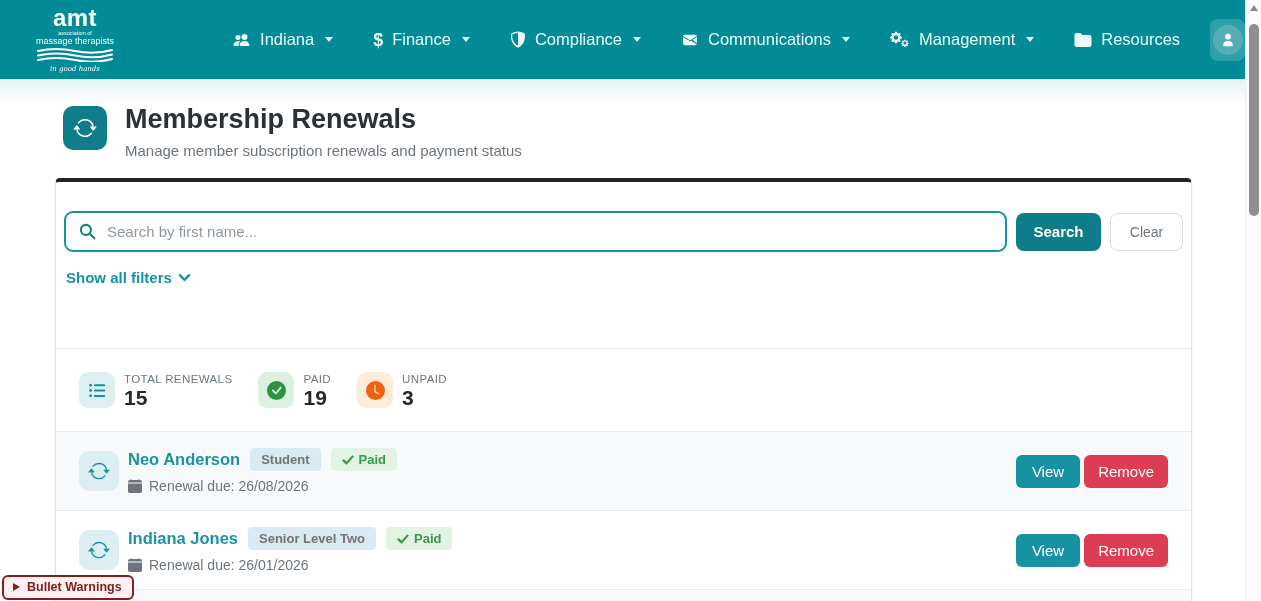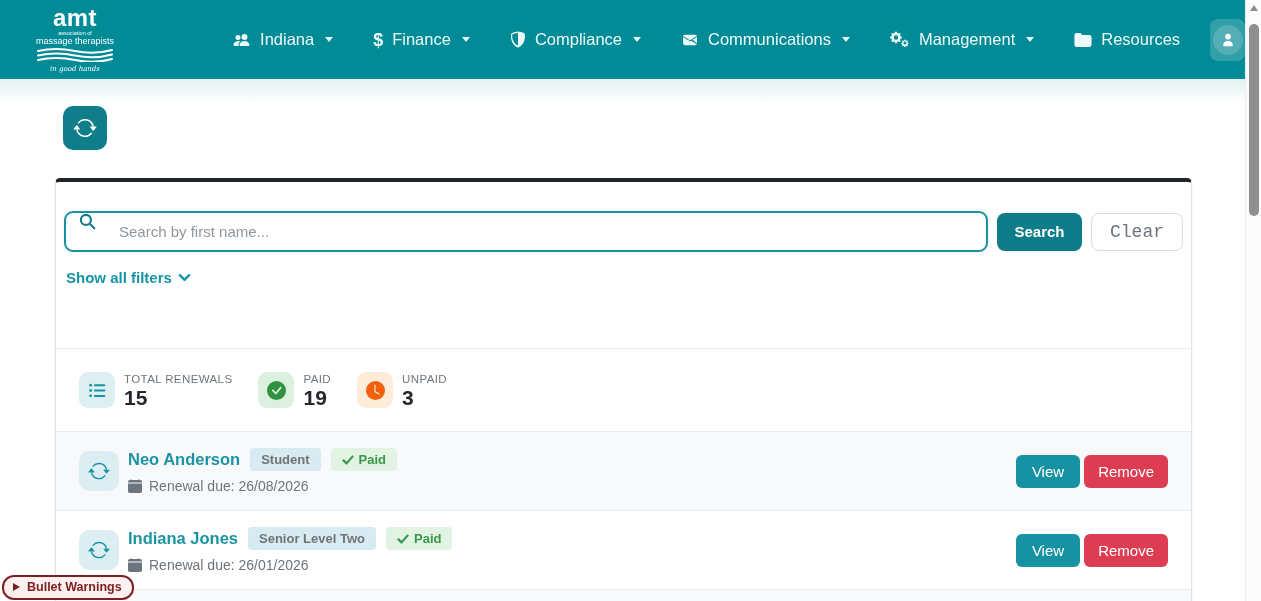--- a/index.html
+++ b/index.html
@@ -57,38 +57,37 @@
   .card {
     position:absolute; top:178px; left:55px; width:1137px; height:560px;
     background:#fff; border:1px solid #dfe3e7; border-top:4px solid #212529;
     border-radius:5px; box-shadow:0 1px 3px rgba(0,0,0,.06); overflow:hidden;
   }
 
   .search-section { height:166px; padding:29px 8px 0 8px; }
   .search-row { display:flex; align-items:center; gap:9px; }
   .search-box {
     flex:1; height:41px; border:2px solid #1792a3; border-radius:9px;
-    display:flex; align-items:flex-start; background:#fff;
+    display:flex; align-items:center; background:#fff;
     box-shadow:0 1px 4px rgba(0,0,0,.07);
-    gap:12px;
   }
   .search-box svg { margin:0 9px 0 13px; flex:0 0 auto; }
   .search-box input {
     flex:1; border:none; outline:none; font-size:15px; color:#343a40;
     font-family:"Liberation Sans", sans-serif; background:transparent; height:100%;
   }
   .search-box input::placeholder { color:#8f979e; }
   .btn-search {
     width:85px; height:38px; background:#0f7c8a; color:#fff; border:none;
     border-radius:8px; font-size:15px; font-weight:bold; cursor:pointer;
     font-family:"Liberation Sans", sans-serif;
   }
   .btn-clear {
-    width:92px; height:38px; background:#fff; color:#6c757d; border:1px solid #d8dce0;
-    border-radius:8px; font-size:18px; cursor:pointer; font-family:Liberation Mono, monospace;
+    width:73px; height:38px; background:#fff; color:#6c757d; border:1px solid #d8dce0;
+    border-radius:8px; font-size:14px; cursor:pointer; font-family:Liberation Sans, sans-serif;
   }
   .filters-toggle {
     margin:17px 0 0 2px; display:inline-flex; align-items:center; gap:5px;
     color:#1594a6; font-size:15px; font-weight:bold; cursor:pointer;
   }
 
   
   .stats-section {
     height:83px; border-top:1px solid #e6eaec; display:flex; align-items:center; padding-left:23px;
   }
@@ -127,21 +126,21 @@
   }
   .btn-remove {
     background:#dc3d52; color:#fff; border:none; border-radius:6px;
     padding:8px 14px; font-size:15px; cursor:pointer; font-family:"Liberation Sans", sans-serif;
   }
   .row-next { height:40px; background:#f8f9fa; border-top:1px solid #e9ecef; }
 
   
   .bullet-warnings {
     position:absolute; left:2px; bottom:1px; z-index:30;
-    background:#fcf0f0; border:2px solid #7f2020; border-radius:12px;
+    background:#fcf0f0; border:2px solid #7f2020; border-radius:6px;
     padding:3px 10px 4px 9px; display:flex; align-items:center; gap:7px;
     color:#7f2020; font-size:12.5px; font-weight:bold; cursor:pointer;
   }
   .play-tri {
     width:0; height:0; border-top:4.5px solid transparent; border-bottom:4.5px solid transparent;
     border-left:7px solid #7f2020;
   }
 
   
   .scrollbar {
@@ -240,20 +239,24 @@
 </nav>
 <div class="nav-fade"></div>
 
 <div class="page-header">
   <div class="ph-icon">
     <svg width="24" height="24" viewBox="0 0 16 16" fill="#fff">
         <path d="M11.534 7h3.932a.25.25 0 0 1 .192.41l-1.966 2.36a.25.25 0 0 1-.384 0l-1.966-2.36a.25.25 0 0 1 .192-.41zm-11 2h3.932a.25.25 0 0 0 .192-.41L2.692 6.23a.25.25 0 0 0-.384 0L.342 8.59A.25.25 0 0 0 .534 9z"></path>
         <path d="M8 3c-1.552 0-2.94.707-3.857 1.818a.5.5 0 1 1-.771-.636A6.002 6.002 0 0 1 13.917 7H12.9A5.002 5.002 0 0 0 8 3zM3.1 9a5.002 5.002 0 0 0 8.757 2.182.5.5 0 1 1 .771.636A6.002 6.002 0 0 1 2.083 9H3.1z" fill-rule="evenodd"></path>
       </svg>
   </div>
+  <div class="ph-text">
+    <div class="ph-title">Membership Renewals</div>
+    <div class="ph-sub">Manage member subscription renewals and payment status</div>
+  </div>
 </div>
 
 <div class="card">
 
   <div class="search-section">
     <div class="search-row">
       <div class="search-box">
         <svg width="17" height="17" viewBox="0 0 16 16" fill="none" stroke="#0f7c8a" stroke-width="2">
           <circle cx="6.5" cy="6.5" r="4.7"></circle>
             <line x1="10.2" y1="10.2" x2="14.4" y2="14.4" stroke-linecap="round"></line>

